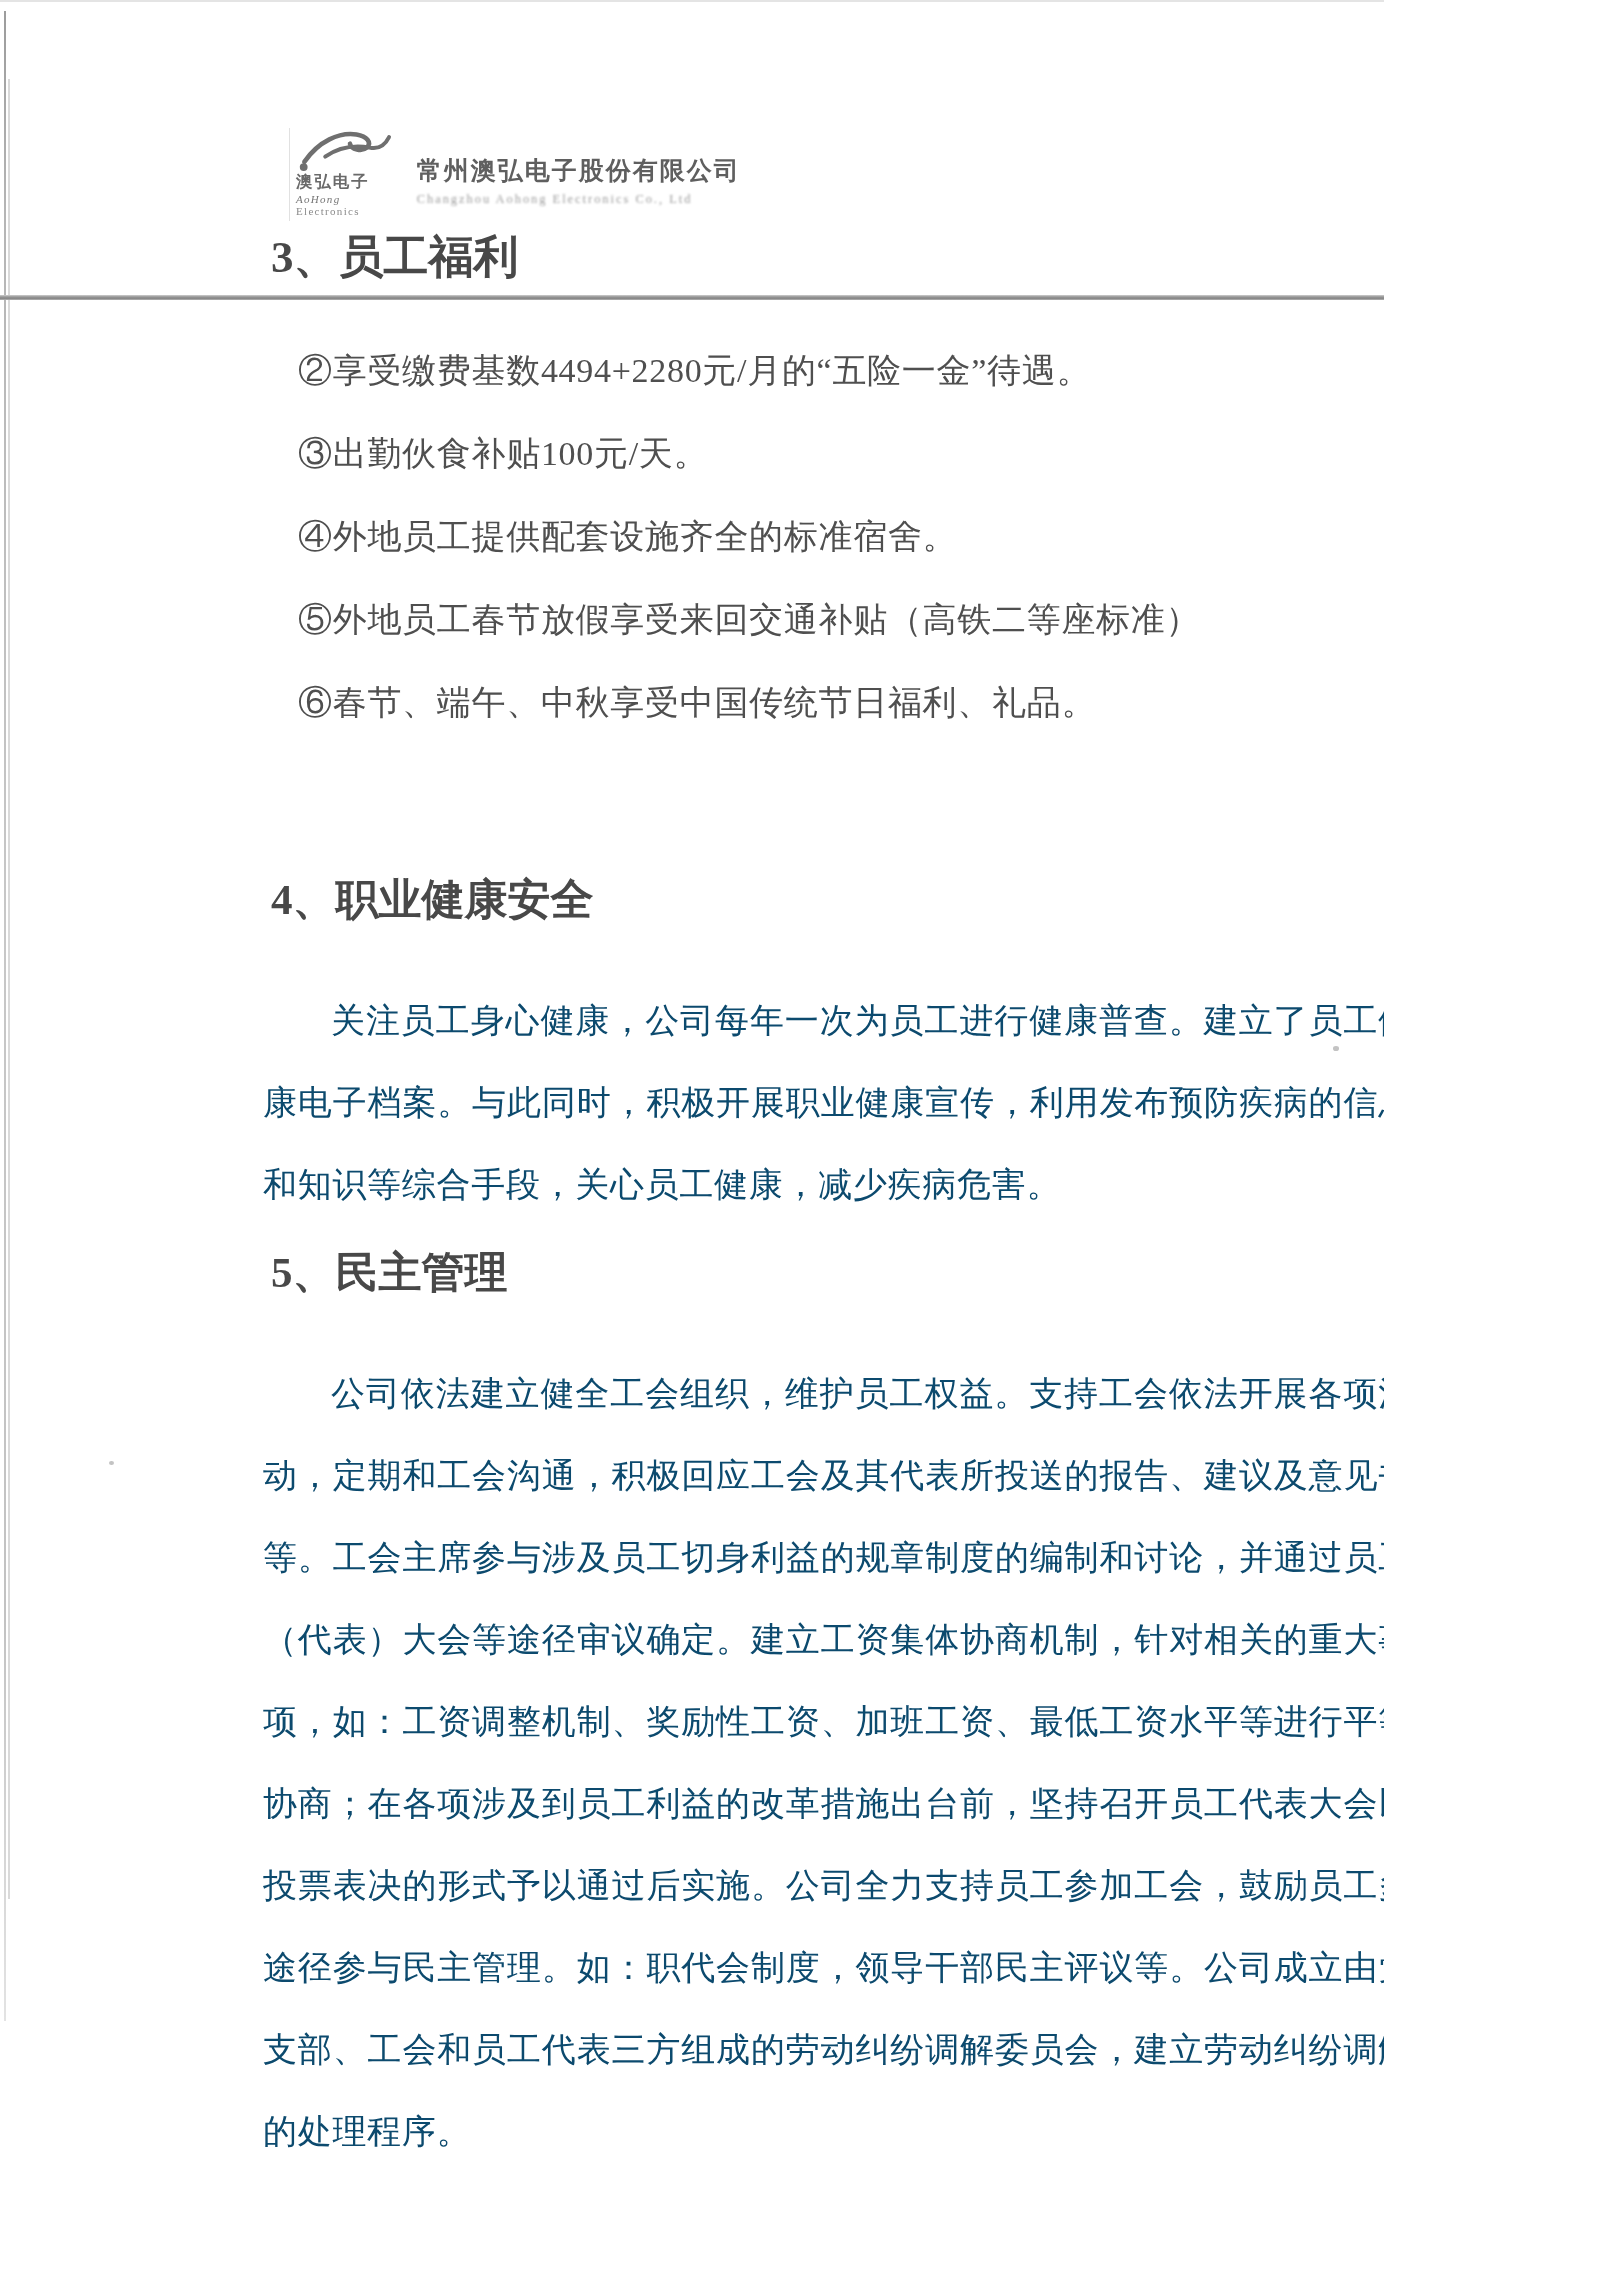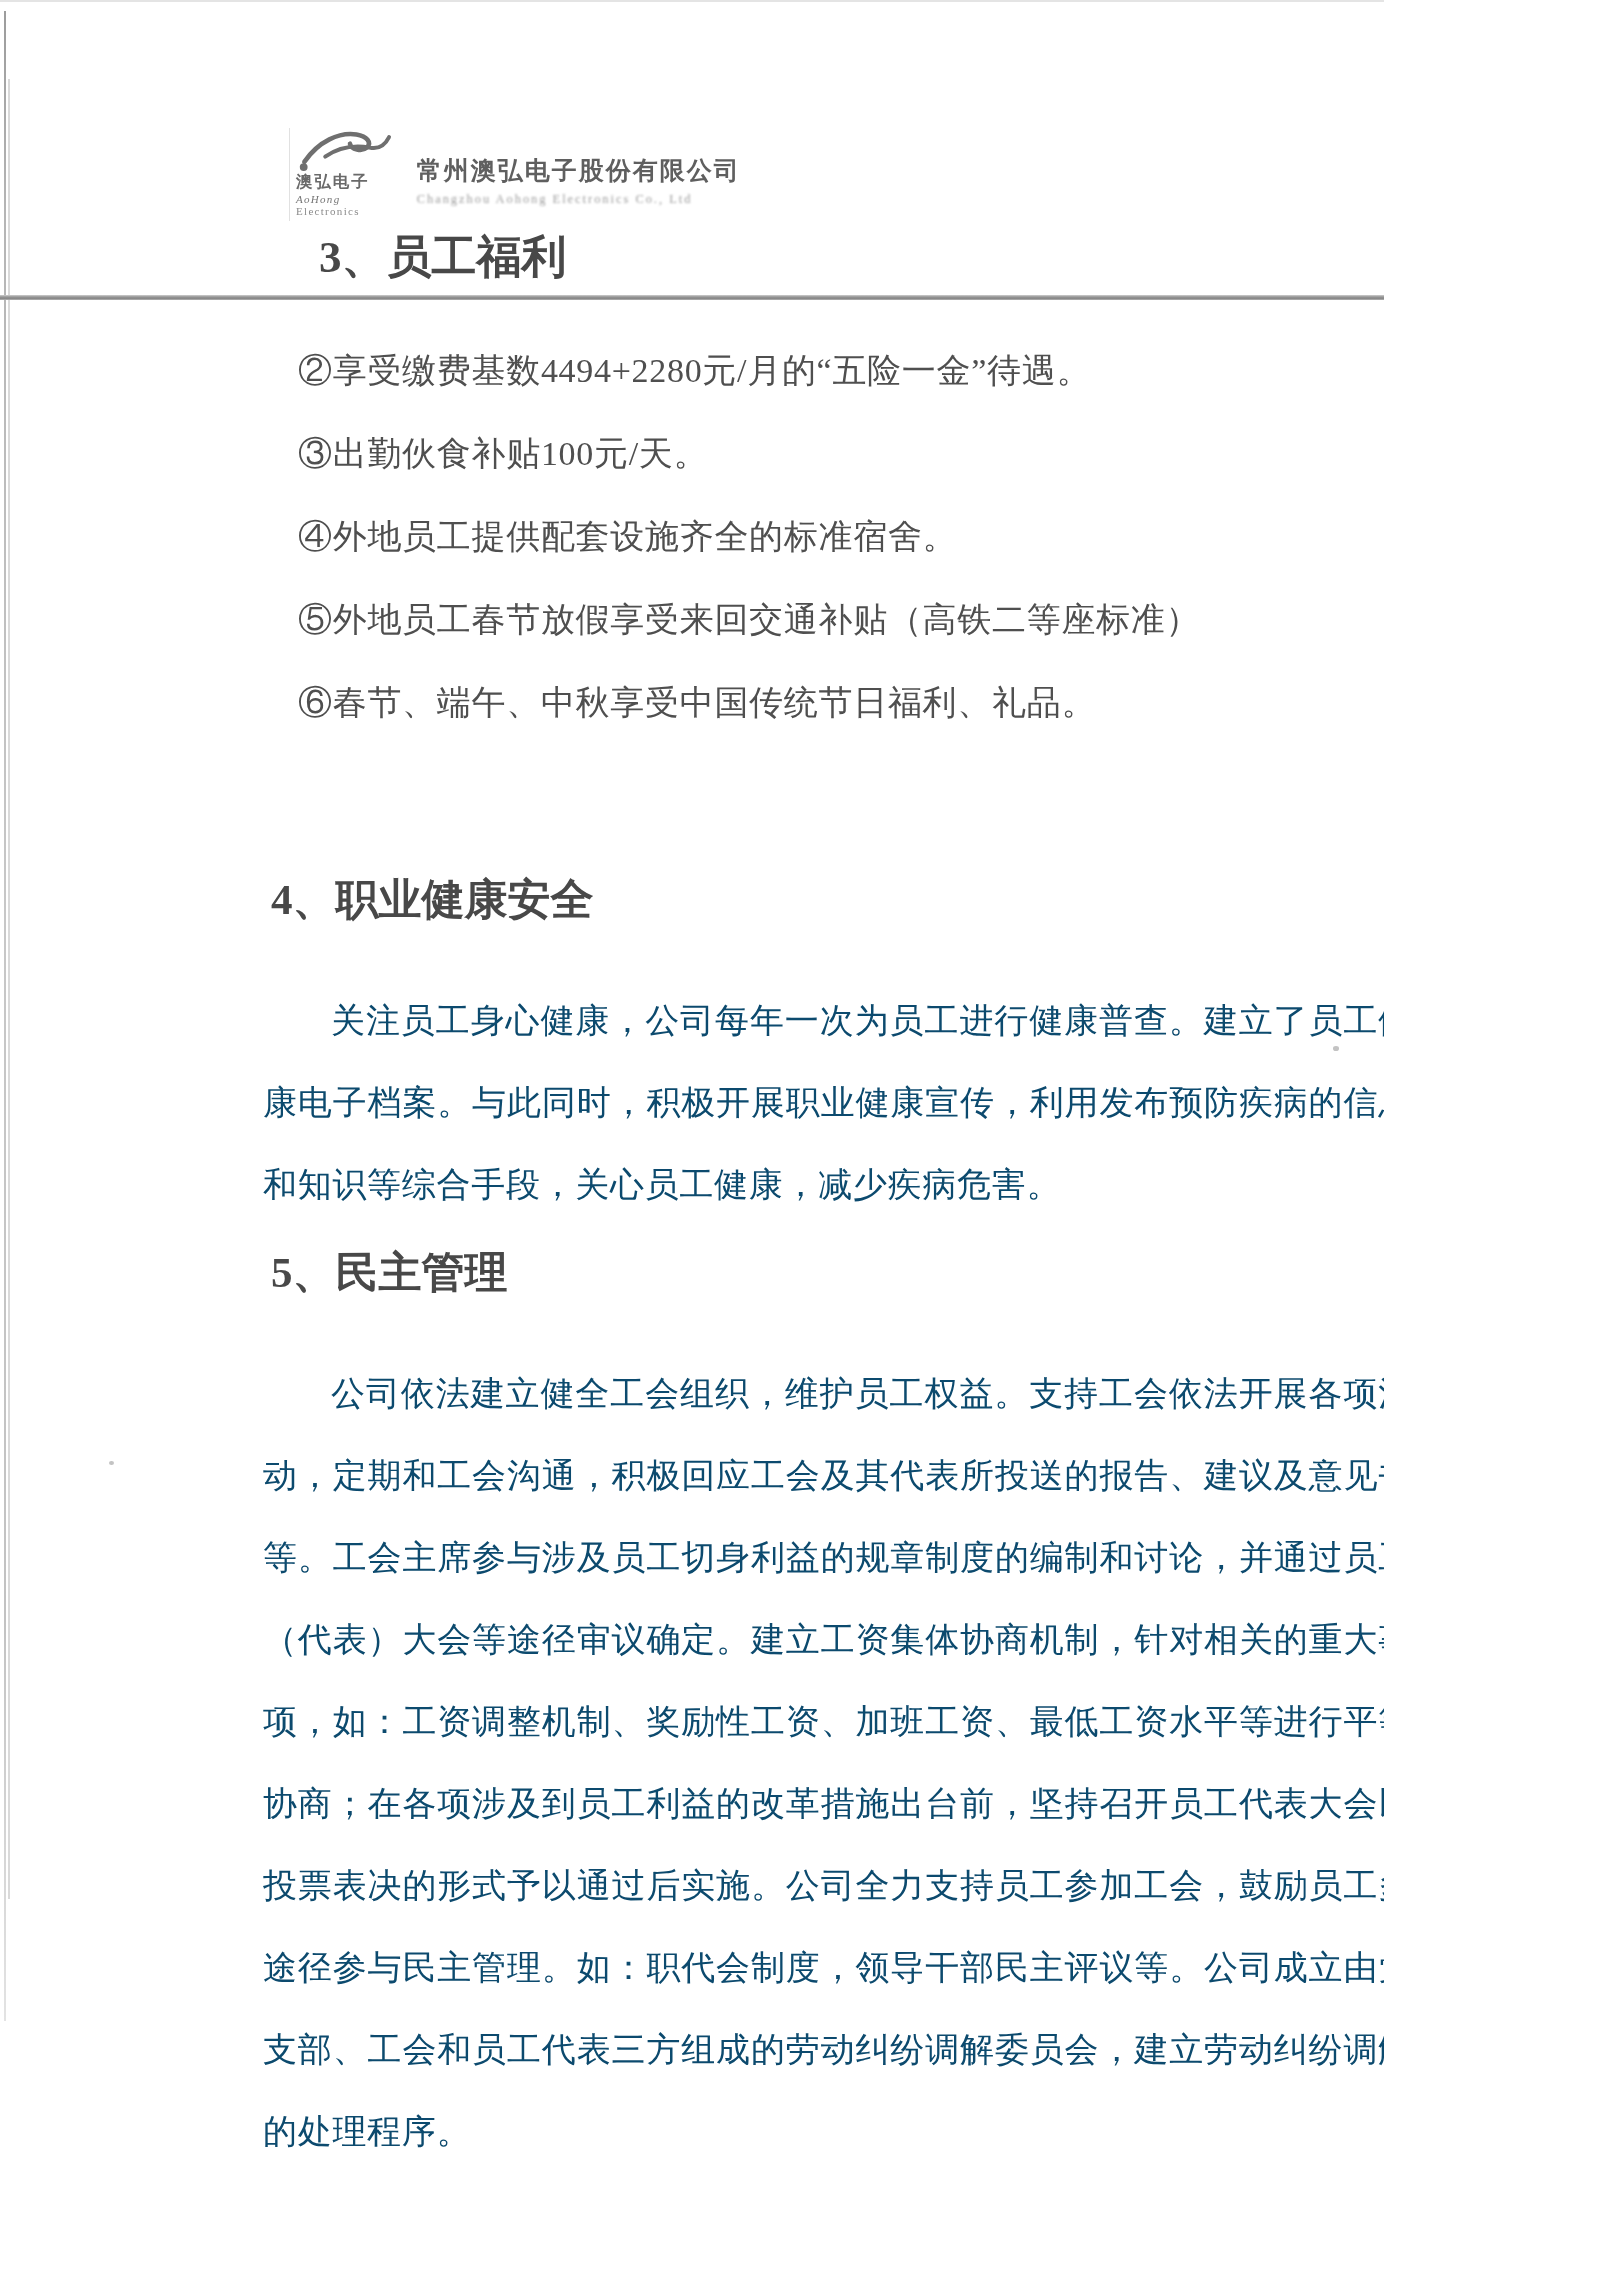--- a/index.html
+++ b/index.html
@@ -23,21 +23,21 @@
   .logo-swoosh{display:block;margin-left:2.6px;}
   .logo-cn{font-size:16.4px;font-weight:bold;color:#6a6a6a;letter-spacing:2px;white-space:nowrap;}
   .logo-script{font-size:11px;font-style:italic;color:#757575;filter:blur(0.4px);letter-spacing:1.3px;}
   .logo-sub{font-size:11px;color:#8a8a8a;filter:blur(0.7px);letter-spacing:1.3px;white-space:nowrap;}
   .logo-right{padding-top:26px;}
   .company-cn{font-size:25px;font-weight:bold;color:#5f5f5f;letter-spacing:2px;white-space:nowrap;text-align:center;}
   .company-en{font-size:12.4px;color:#9b9b9b;filter:blur(1px);letter-spacing:2px;margin-top:5.2px;white-space:nowrap;}
 
   
   .h-sec{position:absolute;left:271px;margin:0;font-weight:bold;color:#484848;white-space:nowrap;}
-  .h-sec3{top:227px;font-size:45px;margin-left:48px;}
+  .h-sec3{top:227px;font-size:45px;}
   .h-sec4{top:871px;font-size:43px;}
   .h-sec5{top:1244px;font-size:43px;}
 
   .rule{position:absolute;left:0;top:295px;width:1624px;height:5.2px;
     background:linear-gradient(180deg,#cfcfcf 0%,#a3a3a3 30%,#828282 65%,#b5b5b5 100%);}
 
   
   .welfare{position:absolute;left:298px;top:352px;margin:0;padding:0;list-style:none;
     font-size:34px;color:#4f4f4f;letter-spacing:0.7px;}
   .welfare li{margin:0 0 45px 0;line-height:38px;white-space:nowrap;}

